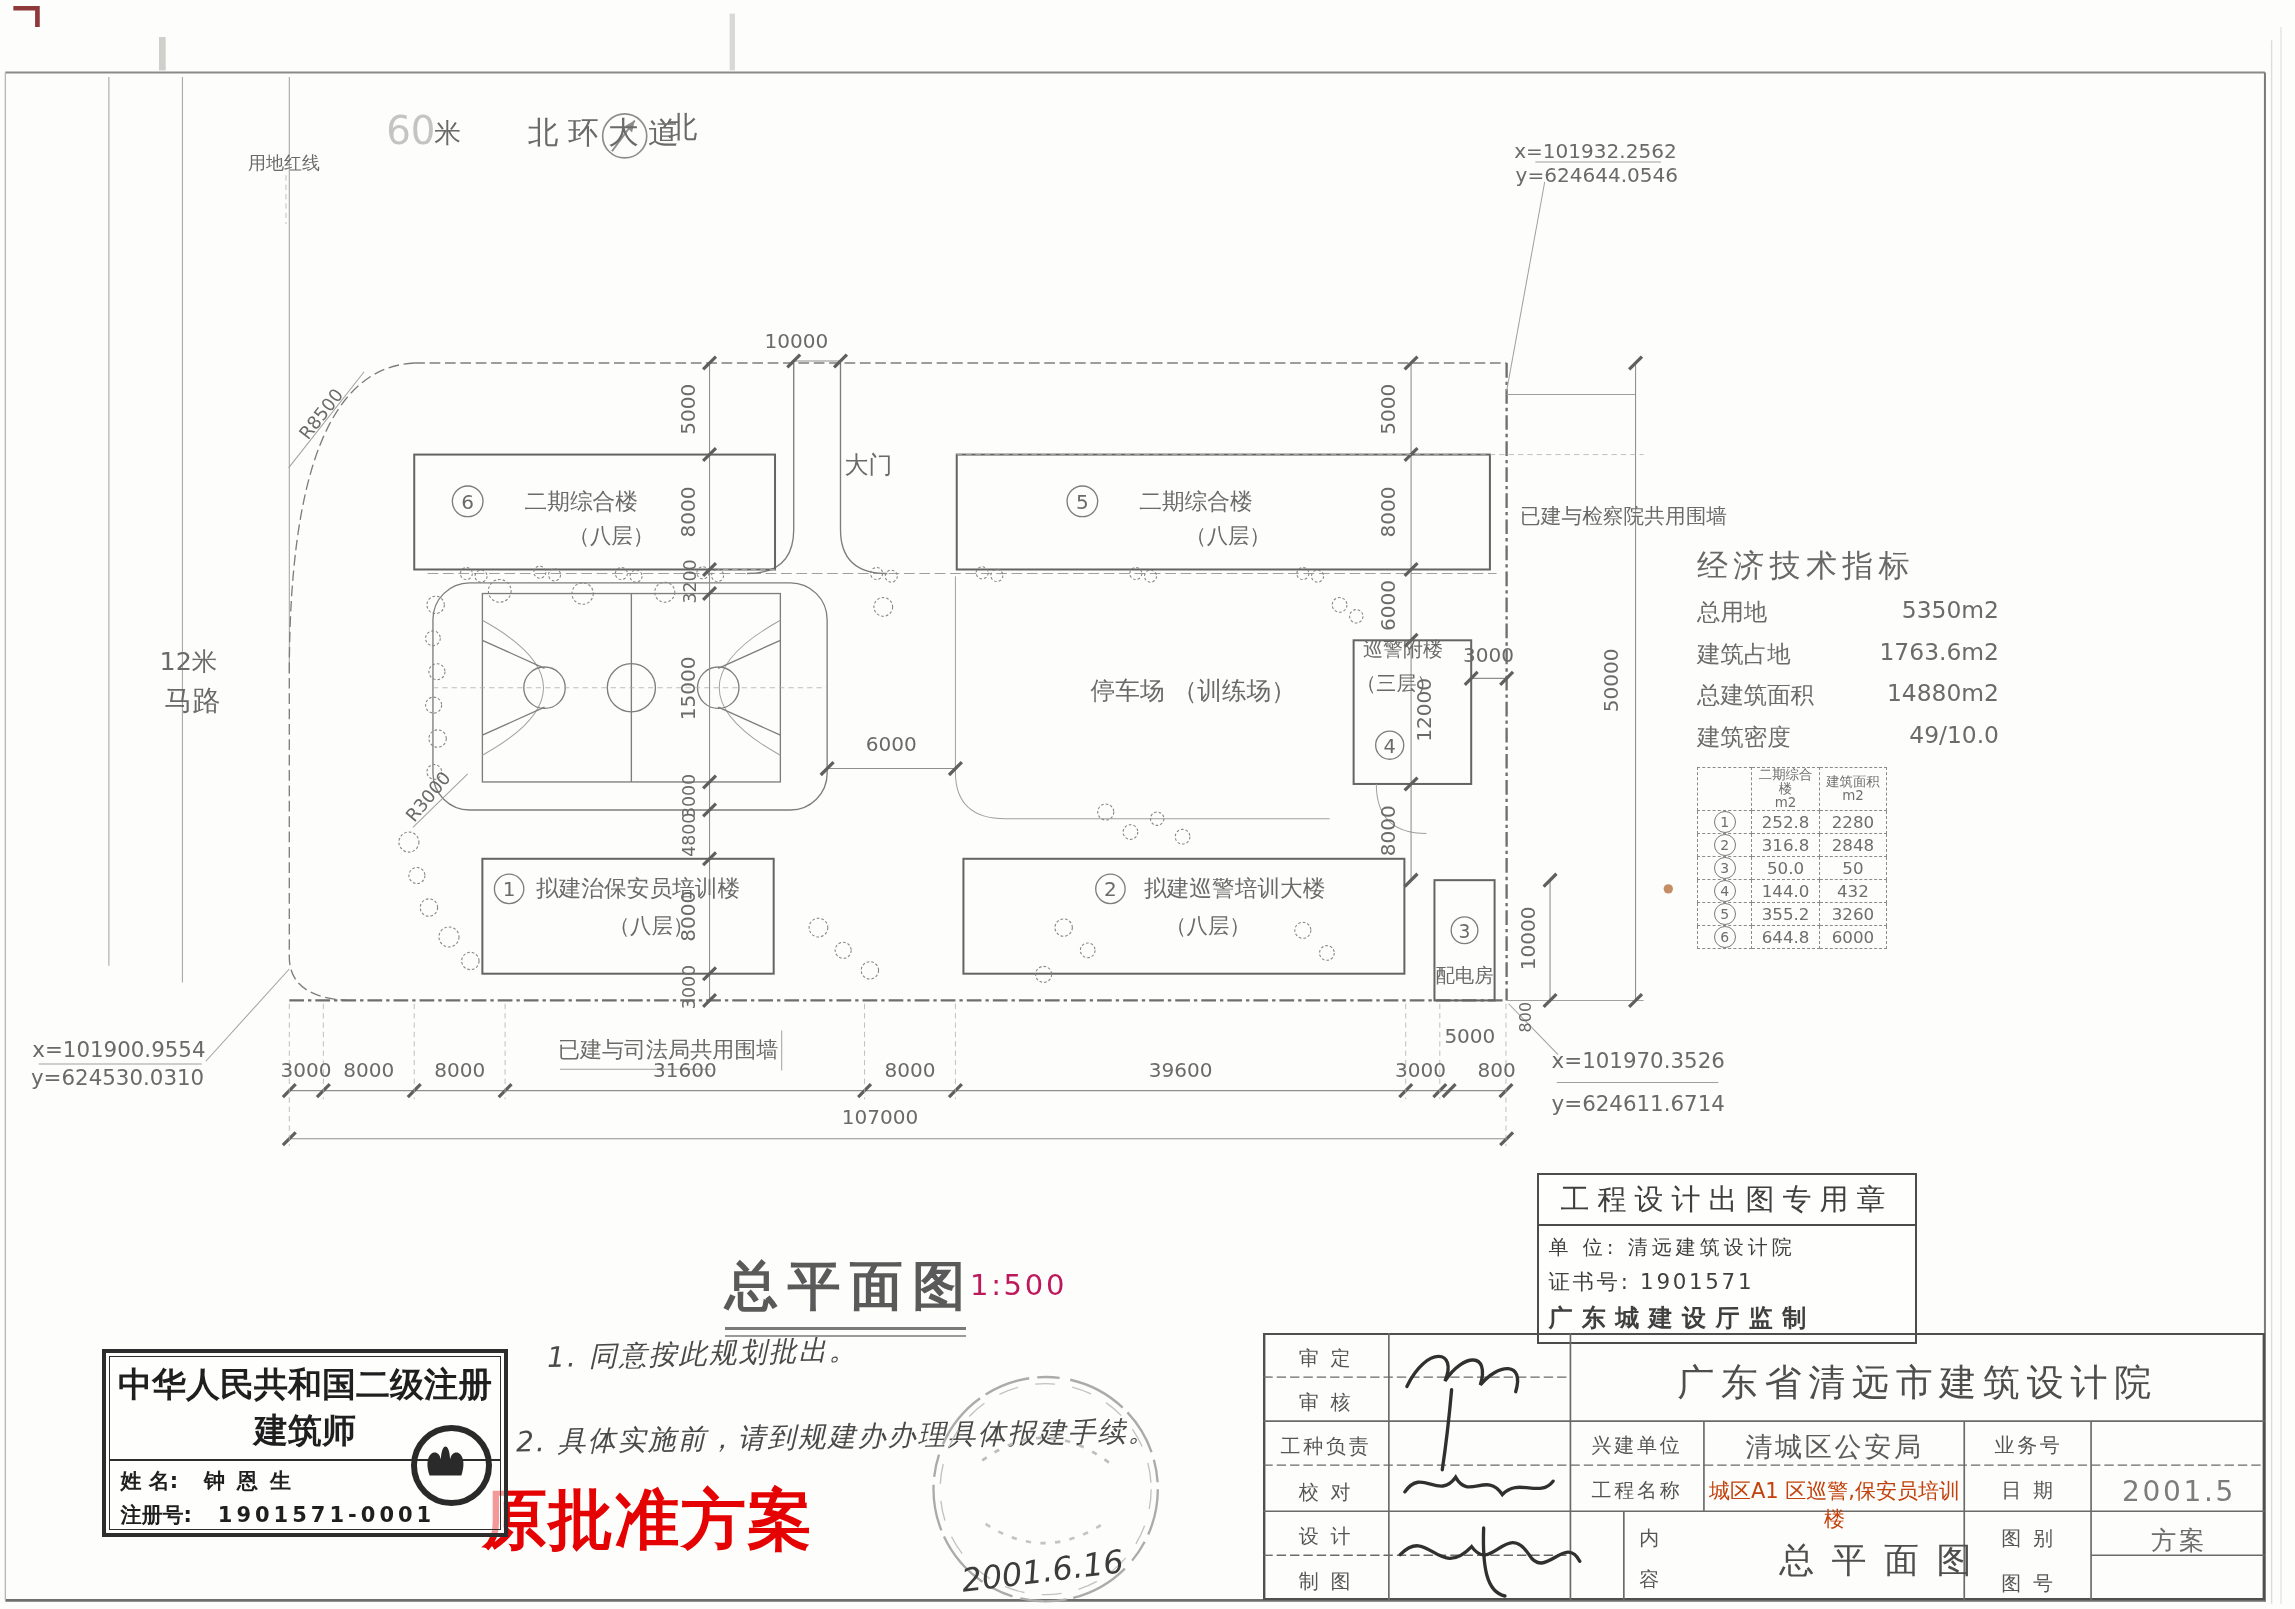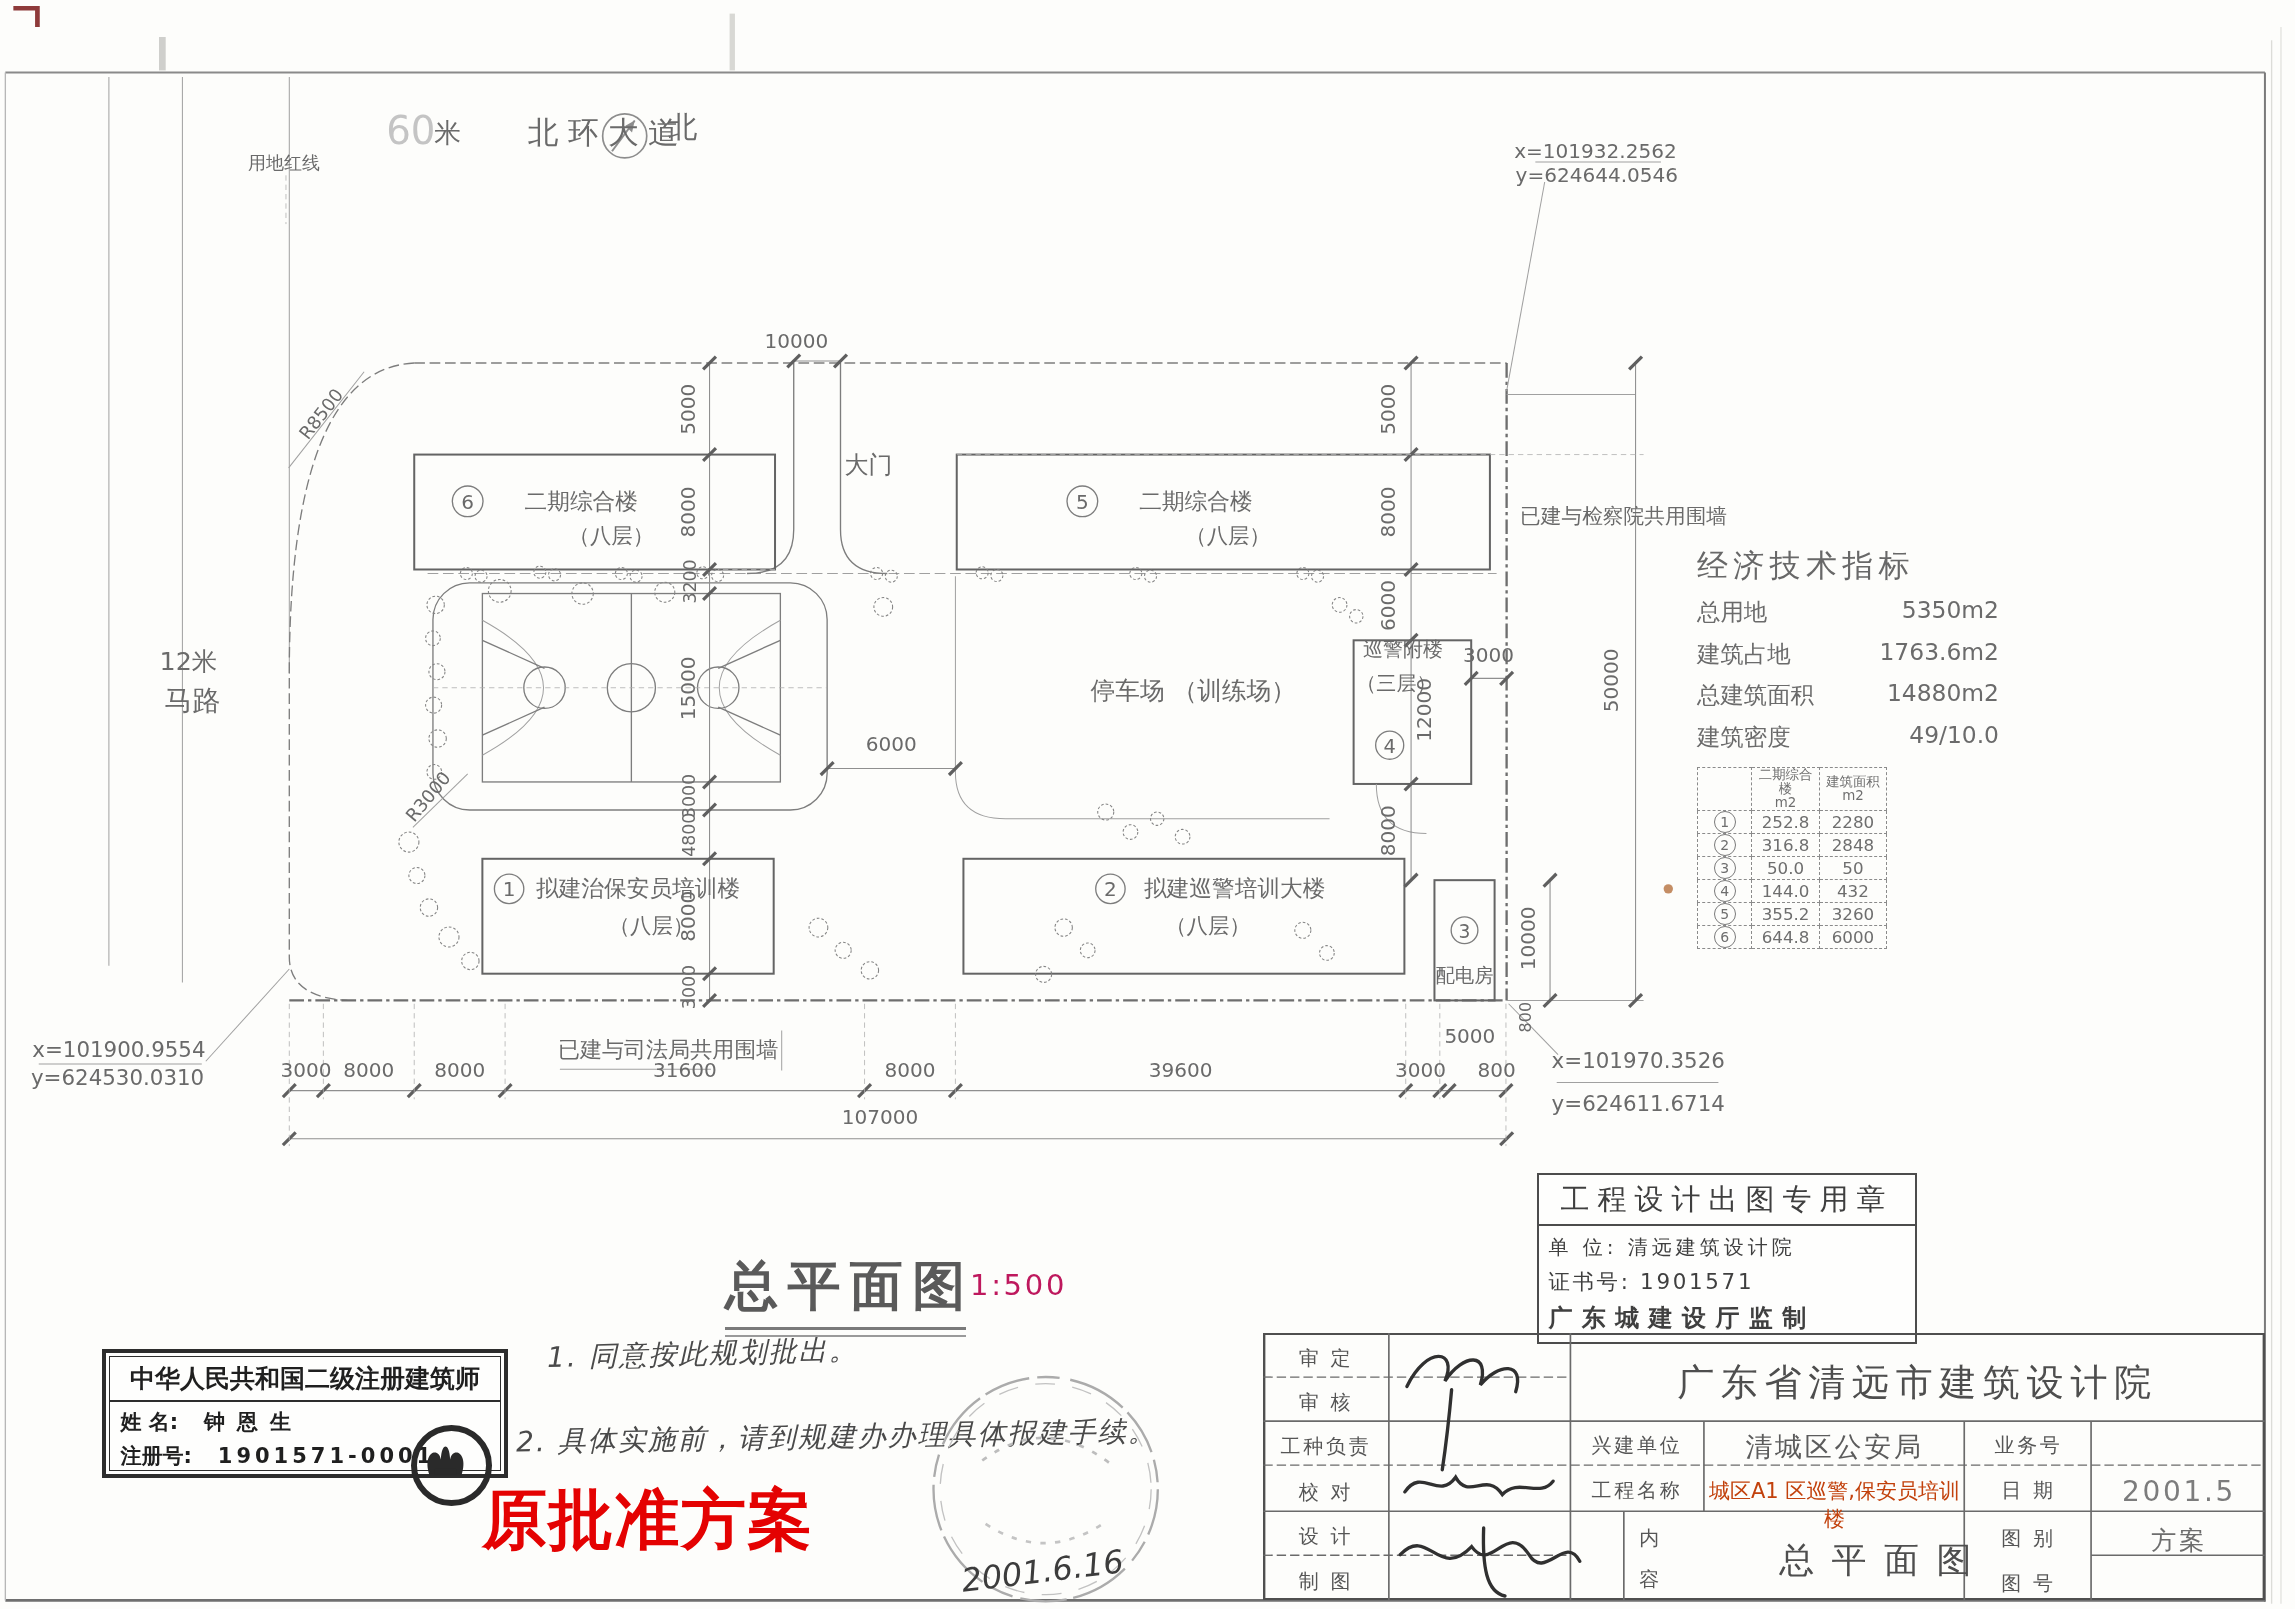--- a/index.html
+++ b/index.html
@@ -28,21 +28,21 @@
   
   #stampbox{left:1537px;top:1173px;width:376px;border:2.7px solid #4c4c4c;background:rgba(255,255,255,.5);
             color:#3f3f3f;}
   #stampbox .st{font-size:29px;letter-spacing:8px;text-align:center;padding:5.3px 0 4px;border-bottom:2.7px solid #4c4c4c;font-weight:normal;}
   #stampbox .r1{font-size:20px;letter-spacing:4px;padding:8px 9.4px 0;}
   #stampbox .r2{font-size:21.4px;letter-spacing:2.7px;padding:5.3px 9.4px 0;}
   #stampbox .r3{font-size:24px;letter-spacing:9.4px;padding:6.7px 9.4px 8px;font-weight:bold;}
   
   #archbox{left:102px;top:1349px;width:398px;border:4px solid #2d2d2d;background:rgba(255,255,255,.6);color:#1f1f1f;}
   #archbox .inner{border:1.3px solid #2d2d2d;margin:2.7px;}
-  #archbox .ti{font-size:25px;font-weight:bold;text-align:center;padding:5.3px 1.3px;border-bottom:2.7px solid #2d2d2d;}
+  #archbox .ti{font-size:34px;font-weight:bold;text-align:center;padding:5.3px 1.3px;border-bottom:2.7px solid #2d2d2d;}
   #archbox .fr{font-size:21px;font-weight:bold;padding:6px 0 0 10.7px;}
   #archbox .fr .v{margin-left:18.7px;text-align:right;}
   #archbox .sm{font-size:17.4px;}
   #archlogo{position:absolute;right:12px;top:72px;width:69px;height:69px;border:6px solid #2a2a2a;border-radius:50%;}
   
   #titleblock{left:1263px;top:1333px;width:1002px;height:267px;color:#565656;}
   #titleblock .cell{position:absolute;font-size:20px;letter-spacing:2.7px;text-align:center;}
   
   #drawtitle{left:725px;top:1251px;font-size:53px;color:#5a5a5a;letter-spacing:9.4px;font-weight:bold;}
   #drawscale{left:970px;top:1268px;font-size:29px;color:#be185d;letter-spacing:2.7px;}

